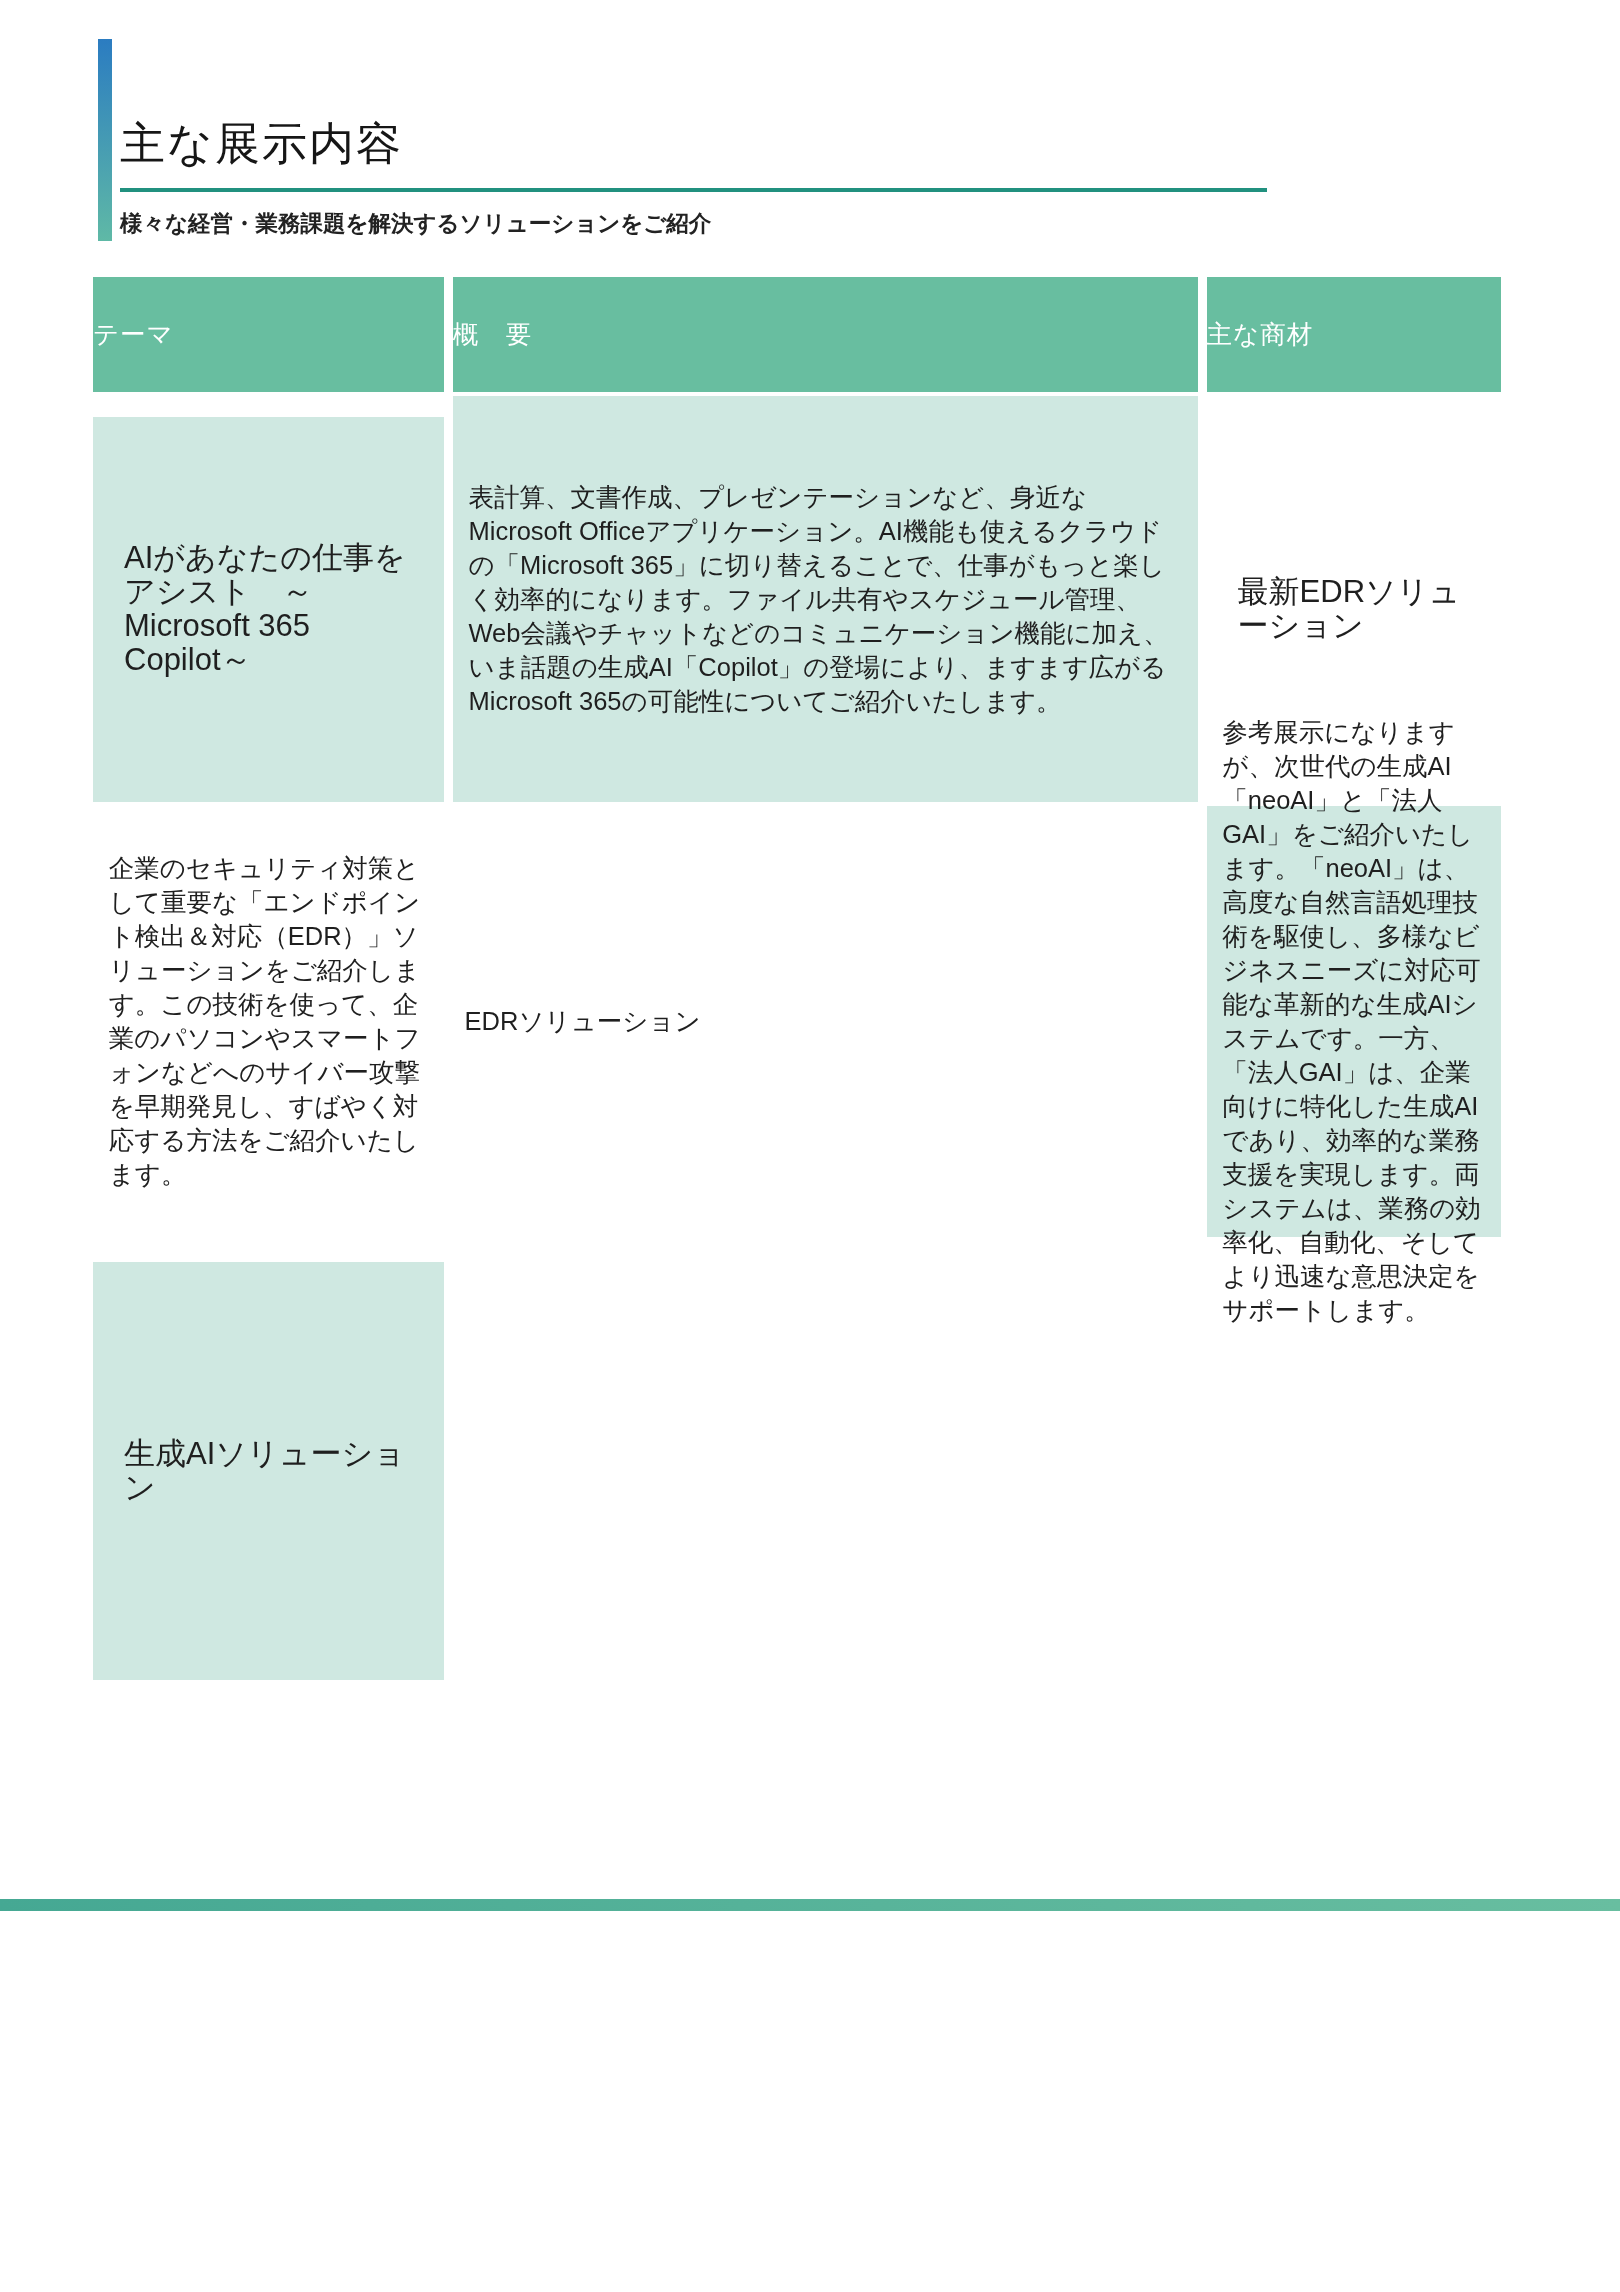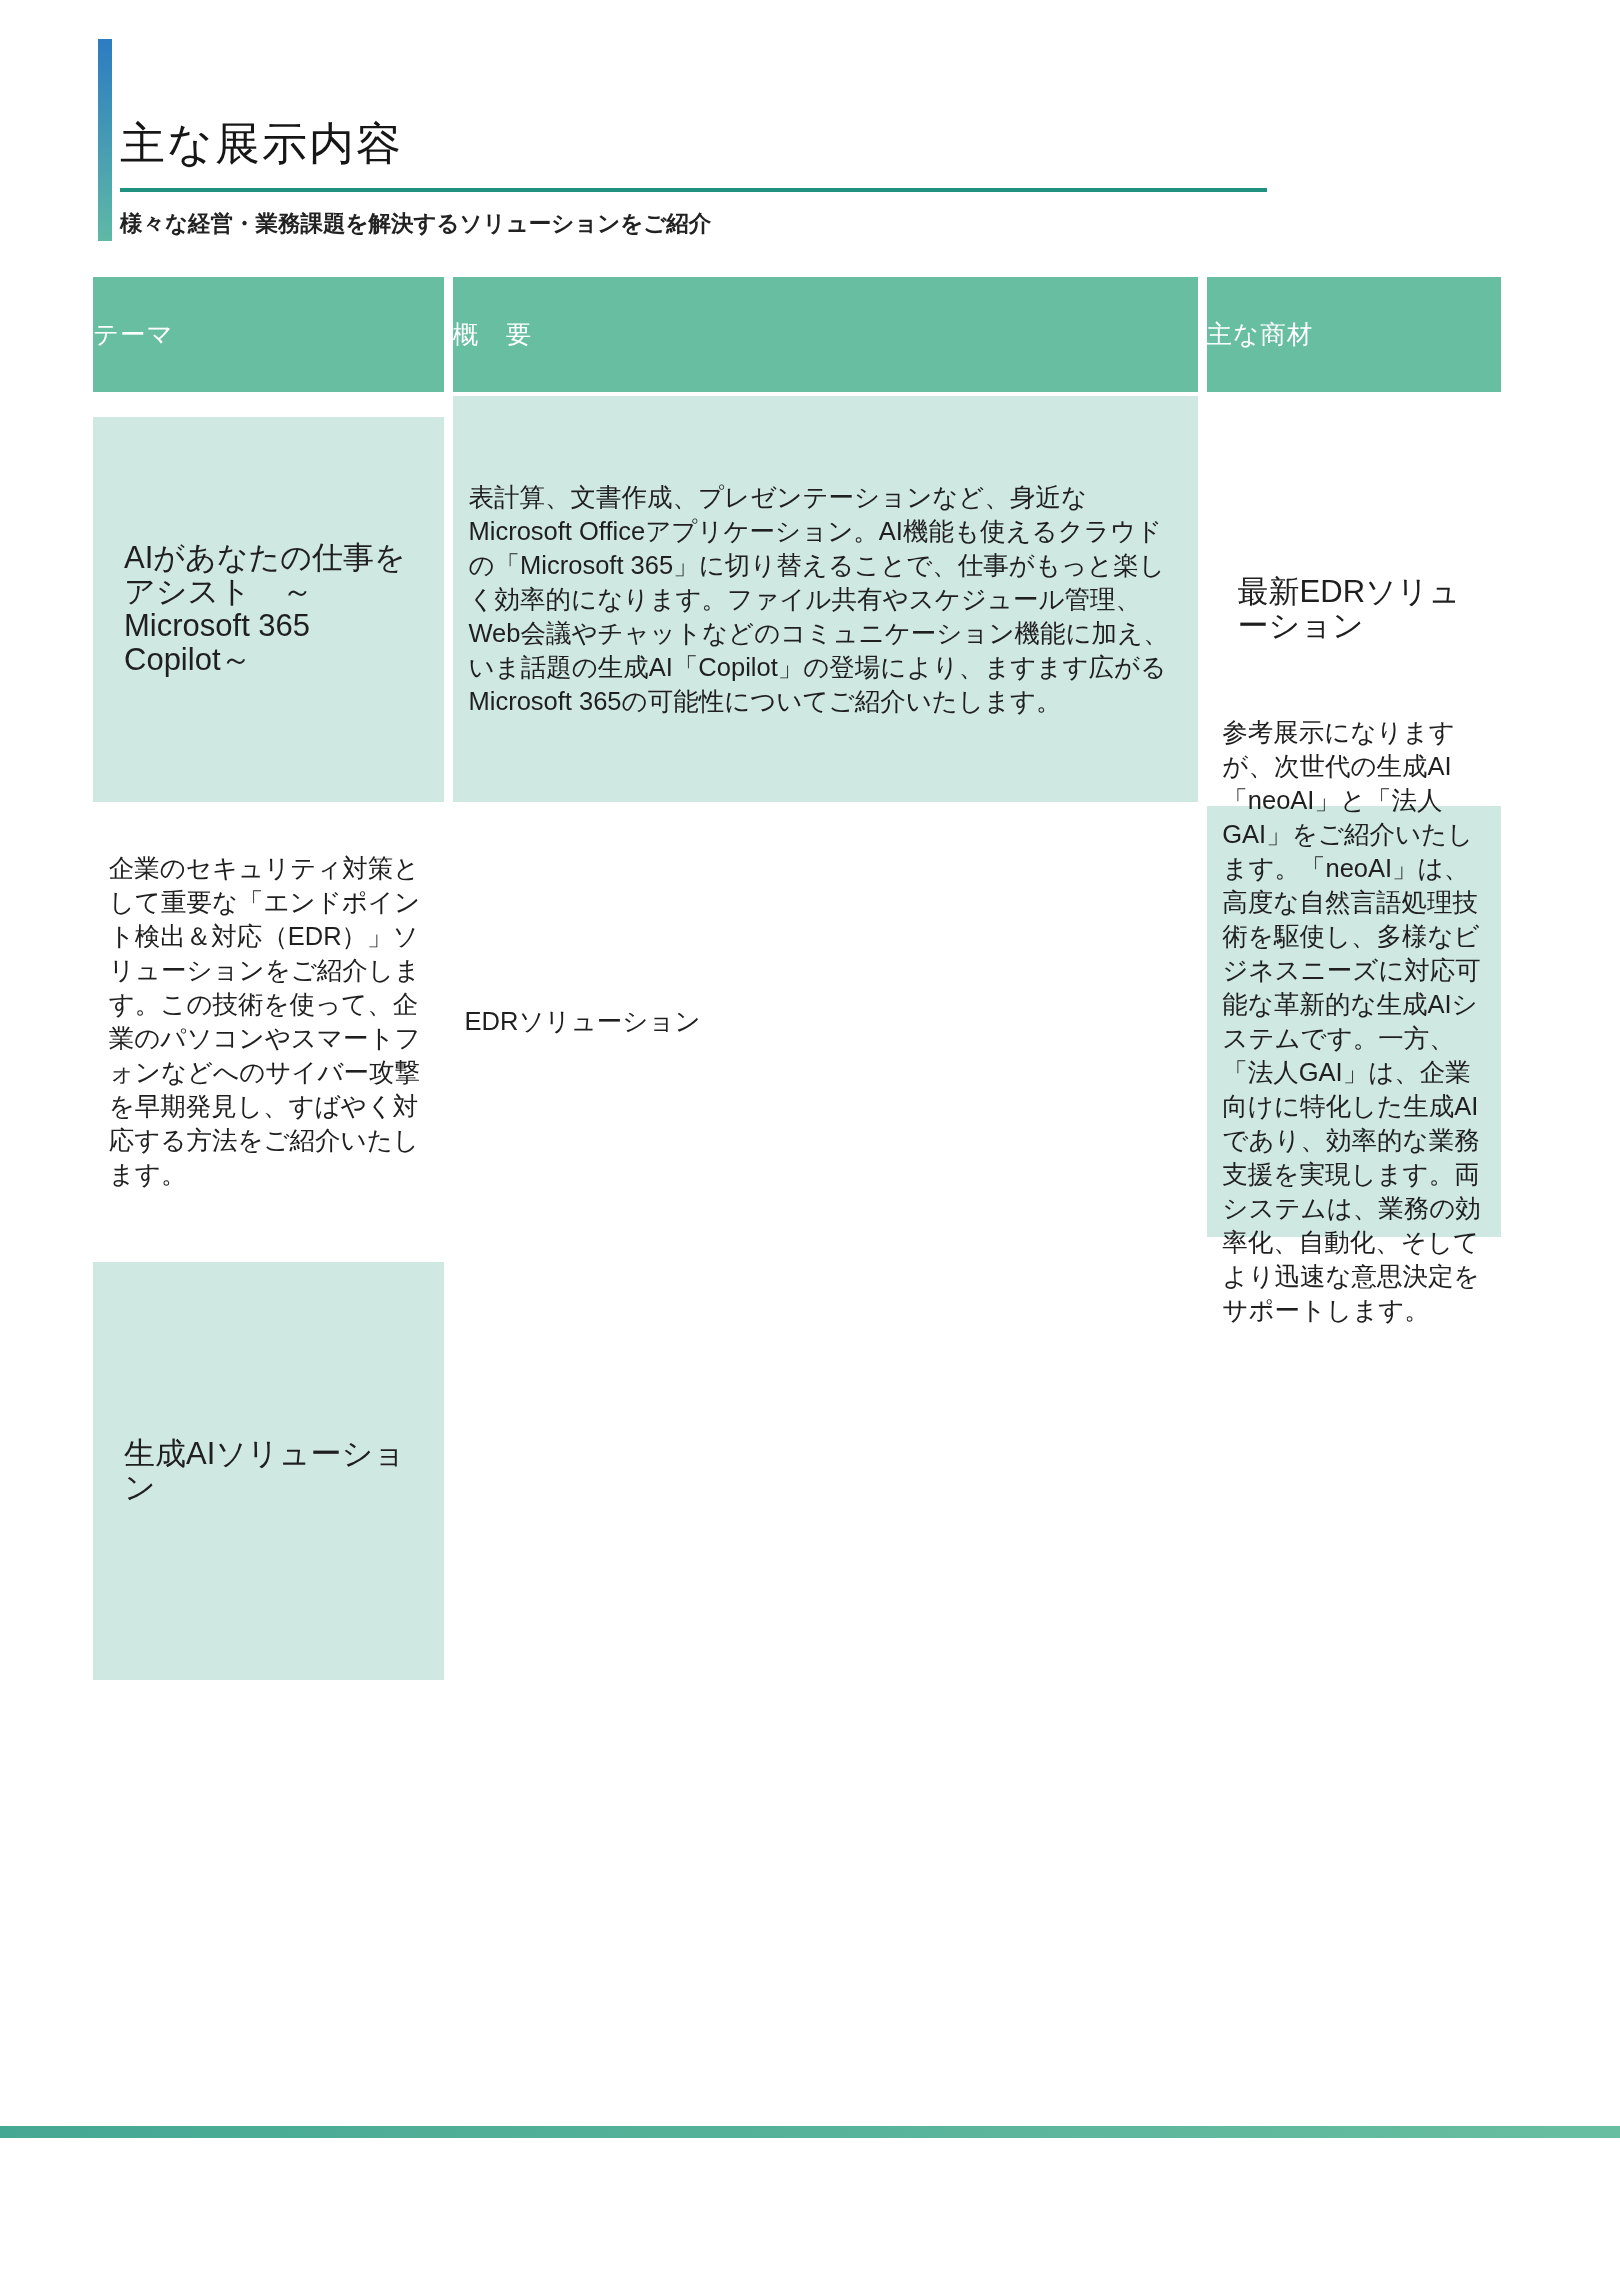--- a/index.html
+++ b/index.html
@@ -1,19 +1,19 @@
 <!DOCTYPE html>
 <html lang="ja" style="--accent-top: #2b7cc1; --accent-bottom: #5fb9a6; --rule: #21917f; --header-bg: #68bea0; --cell-bg: #cfe8e1; --footer-a: #45a893; --footer-b: #68bea0;"><head>
 <meta charset="utf-8">
 <style>
   html, body { margin: 0; padding: 0; background: #ffffff; }
   .page {
     position: relative;
     width: 1620px;
-    height: 2138px;
+    height: 1911px;
     background: #ffffff;
     overflow: hidden;
     font-family: "Liberation Sans", sans-serif;
     color: #1f1f1f;
   }
 
   
   .accent-bar {
     position: absolute;
     left: 98px;

